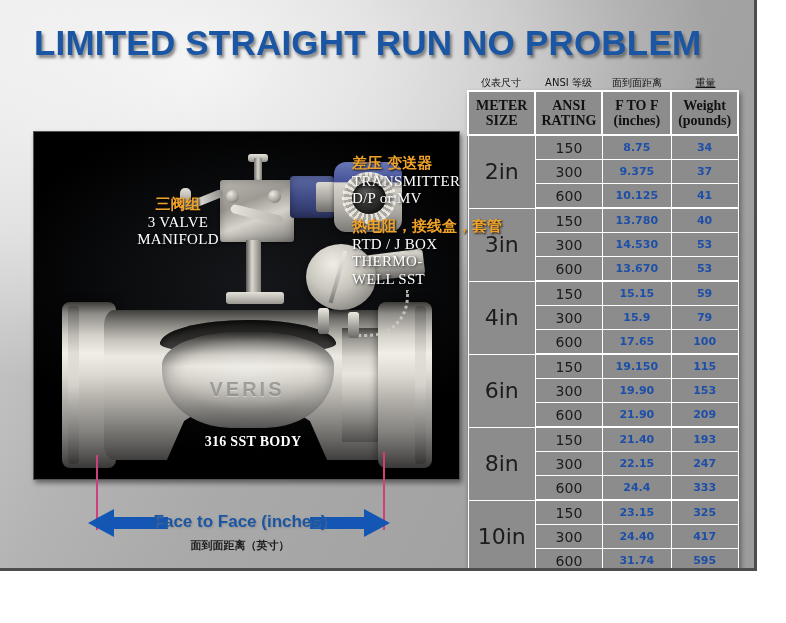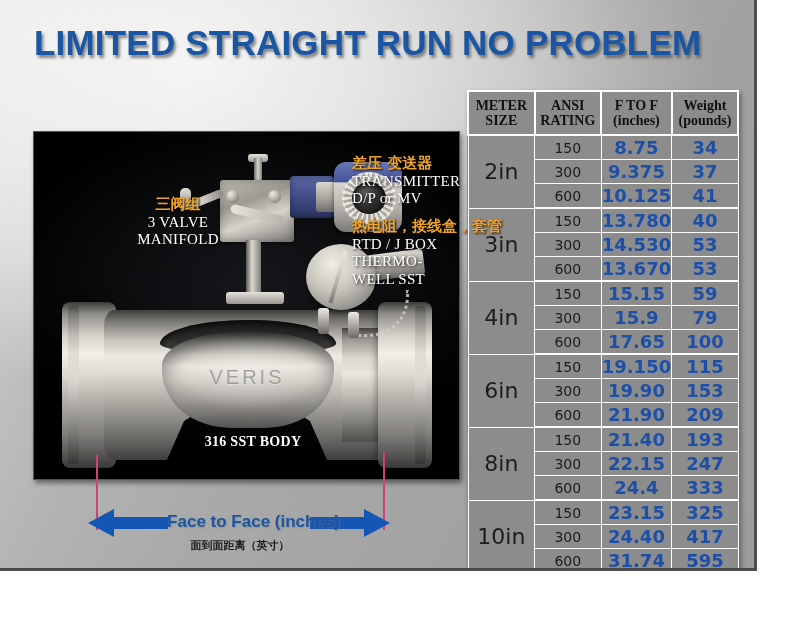--- a/index.html
+++ b/index.html
@@ -58,22 +58,22 @@
     border-radius:46% 46% 40% 40%/34% 34% 60% 60%;
     box-shadow:inset 0 8px 16px rgba(0,0,0,.35), inset 0 -8px 14px rgba(255,255,255,.18);
   }
   .venturi-cut{
     position:absolute;left:98px;top:18px;width:176px;height:34px;
     background:linear-gradient(180deg,#1a1a19 0%,#2c2b2a 55%,#4a4947 100%);
     border-radius:50%/70% 70% 30% 30%;
     box-shadow:inset 0 3px 6px rgba(0,0,0,.7);
   }
   .brand{
-    position:absolute;left:0;right:0;top:64px;text-align:center;
-    font-size:20px;font-weight:normal;letter-spacing:3px;
+    position:absolute;left:0;right:0;top:76px;text-align:center;
+    font-size:20px;font-weight:bold;letter-spacing:3px;
     color:rgba(120,118,112,.62);
     text-shadow:0 1px 0 rgba(255,255,255,.35);
     font-family:"Liberation Sans",sans-serif;
   }
   .flange{
     position:absolute;top:0;width:54px;height:166px;
     border-radius:8px;
     background:
       linear-gradient(180deg,#3a3a38 0%,#8e8c87 7%,#d4d1c9 20%,#f2efe7 31%,#dcd9d1 44%,#b0ada7 60%,#858380 78%,#585654 92%,#393837 100%);
     box-shadow:0 0 8px rgba(0,0,0,.5);
@@ -223,21 +223,21 @@
   .dimline{position:absolute;width:2px;background:#d13f7a;z-index:4;}
   .dimline.l{left:96px;top:455px;height:75px;}
   .dimline.r{left:383px;top:452px;height:78px;}
 
   .arrow{position:absolute;top:508px;height:30px;width:80px;z-index:6;}
   .arrow svg{display:block;}
   .arrow.l{left:88px;}
   .arrow.r{left:310px;}
 
   .ftf-cap{
-    position:absolute;left:140px;top:512px;width:200px;text-align:right;z-index:6;
+    position:absolute;left:140px;top:512px;width:200px;text-align:center;z-index:6;
     color:#1b56a4;font-size:17px;font-weight:bold;white-space:nowrap;
     text-shadow:1px 1px 2px rgba(120,120,120,.55);
   }
   .ftf-cn{
     position:absolute;left:140px;top:538px;width:200px;text-align:center;z-index:6;
     color:#1a1a1a;font-size:11px;font-weight:bold;white-space:nowrap;
     font-family:"DejaVu Sans",sans-serif;
   }
 
   
@@ -274,21 +274,21 @@
     font-size:22px;font-weight:normal;color:#1c1c1c;
     font-family:"DejaVu Sans",sans-serif;
     width:68px;
     border-left-width:2px;
   }
   td.rating{
     font-size:14px;color:#1b1b1b;height:23px;width:67px;
     font-family:"DejaVu Sans",sans-serif;
   }
   td.ftf, td.wt{
-    font-size:18px;font-weight:bold;color:#1d4fa8;
+    font-size:11px;font-weight:bold;color:#1d4fa8;
     font-family:"DejaVu Sans",sans-serif;
   }
   td.ftf{width:70px;}
   td.wt{width:67px;border-right-width:2px;border-radius:10px;}
   tr.grp-last td{border-bottom-width:2px;}
   tbody tr:last-child td{border-bottom-width:2px;}
 </style>
 </head>
 <body>
 
@@ -379,20 +379,28 @@
     <svg width="80" height="30" viewBox="0 0 80 30">
       <polygon points="80,15 54,1 54,9 0,9 0,21 54,21 54,29" fill="#1456b4"></polygon>
     </svg>
   </div>
 
   <div class="ftf-cap">Face to Face (inches)</div>
   <div class="ftf-cn">面到面距离（英寸）</div>
 
   <div class="tbl-zone">
 
+    <div class="cn-head">
+      <span class="cn-c0">仪表尺寸</span>
+      <span class="cn-c1">ANSI 等级</span>
+      <span class="cn-c2">面到面距离</span>
+      <span class="cn-c3">
+          <u>重量</u>
+        </span>
+    </div>
 
     <table class="spec">
       <thead>
         <tr>
           <th>
             <div>METER</div>
             <div>SIZE</div>
           </th>
           <th>
             <div>ANSI</div>

